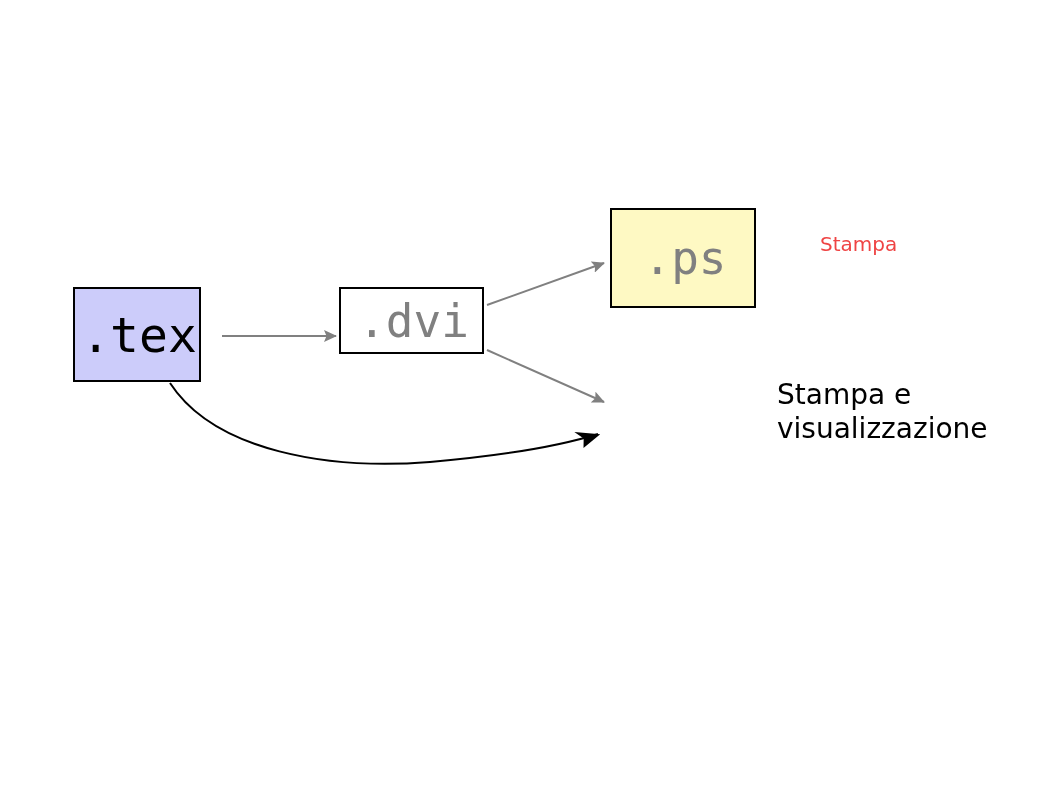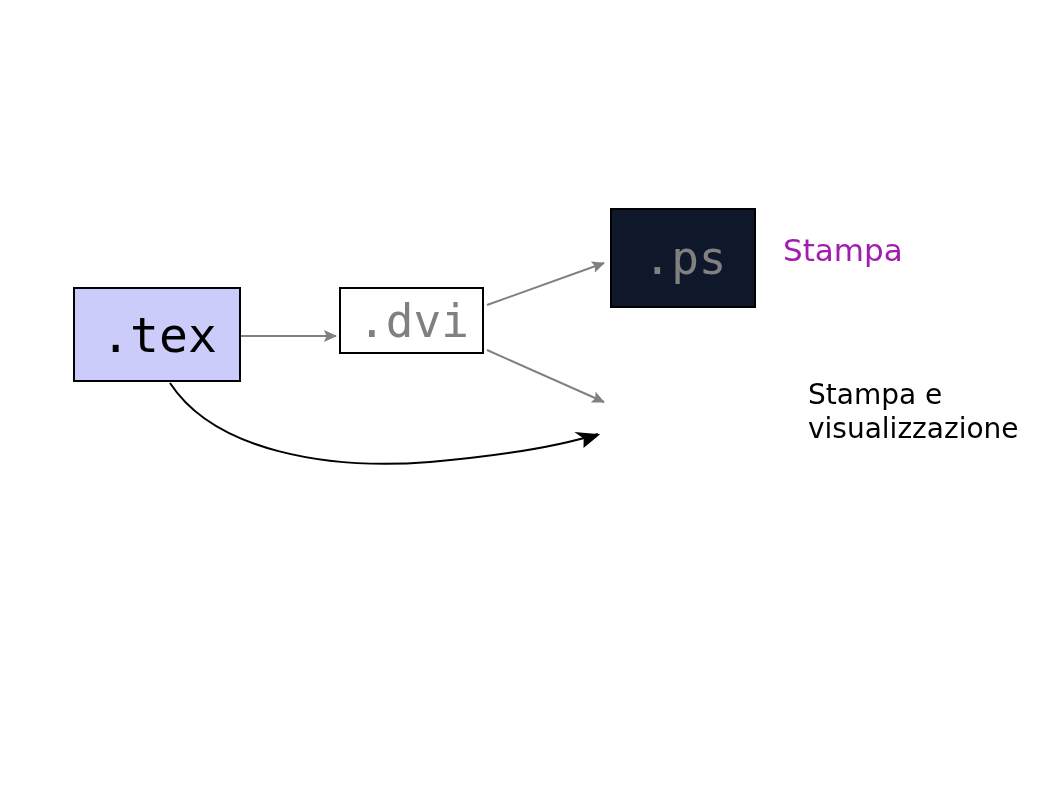--- a/index.html
+++ b/index.html
@@ -38,72 +38,71 @@
   .node-label {
     display: block;
     width: 100%;
     text-align: center;
     line-height: 1;
     padding-left: 4px;
   }
   .node-tex {
     left: 73px;
     top: 287px;
-    width: 168px;
+    width: 128px;
     height: 95px;
     background: #ccccfa;
     color: #000000;
     font-size: 48px;
   }
   .node-dvi {
     left: 339px;
     top: 287px;
     width: 145px;
     height: 67px;
     background: #ffffff;
     color: #808080;
     font-size: 46px;
   }
   .node-ps {
     left: 610px;
     top: 208px;
     width: 146px;
     height: 100px;
-    background: #0f172a;
+    background: #fef9c3;
     color: #808080;
     font-size: 46px;
   }
   .node-pdf {
     left: 610px;
     top: 368px;
     width: 146px;
     height: 93px;
     background: #ccccfa;
     color: #000000;
     font-size: 48px;
   }
   .caption {
     position: absolute;
     font-family: "DejaVu Sans", sans-serif;
     line-height: 1.22;
     white-space: pre-line;
     z-index: 3;
   }
   .caption-print {
-    left: 783px;
+    left: 820px;
     top: 232px;
-    font-size: 31px;
-    color: #a21caf;
+    font-size: 20px;
+    color: #ef4444;
   }
   .caption-printview {
     left: 777px;
     top: 378px;
     font-size: 28px;
     color: #000000;
-    margin-left: 31px;
   }
 </style>
 </head>
 <body>
 
 <div id="canvas">
 
   <svg id="edges" viewBox="0 0 1058 794" xmlns="http://www.w3.org/2000/svg">
 
     <defs>

